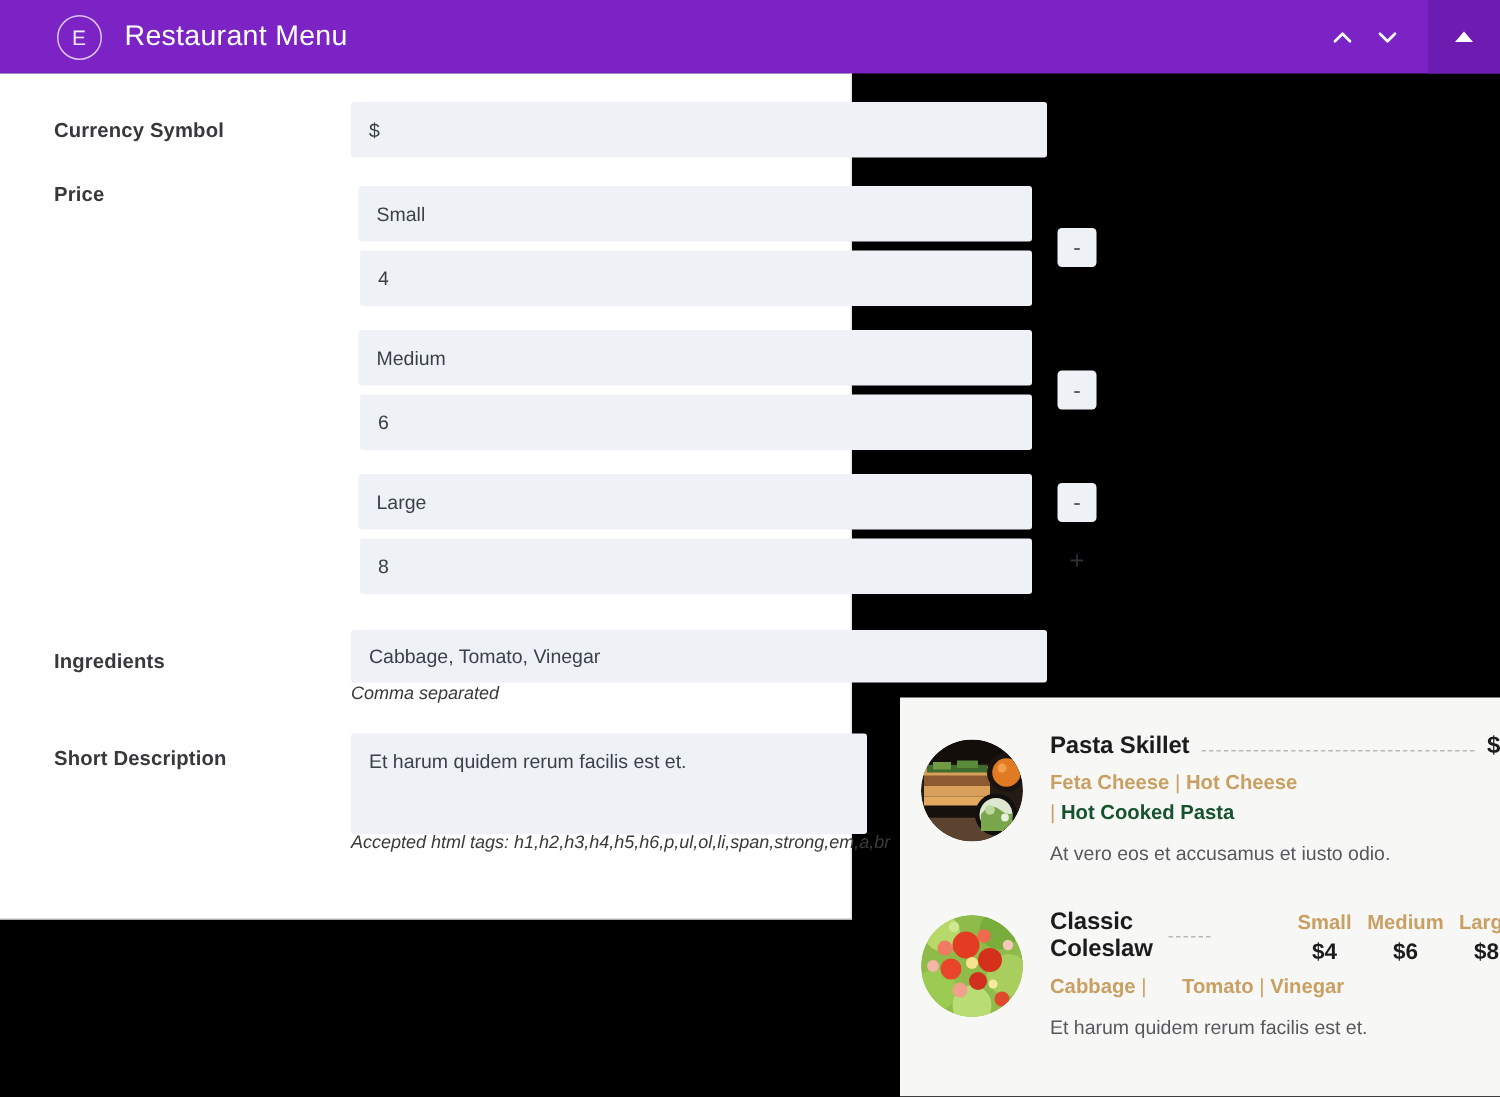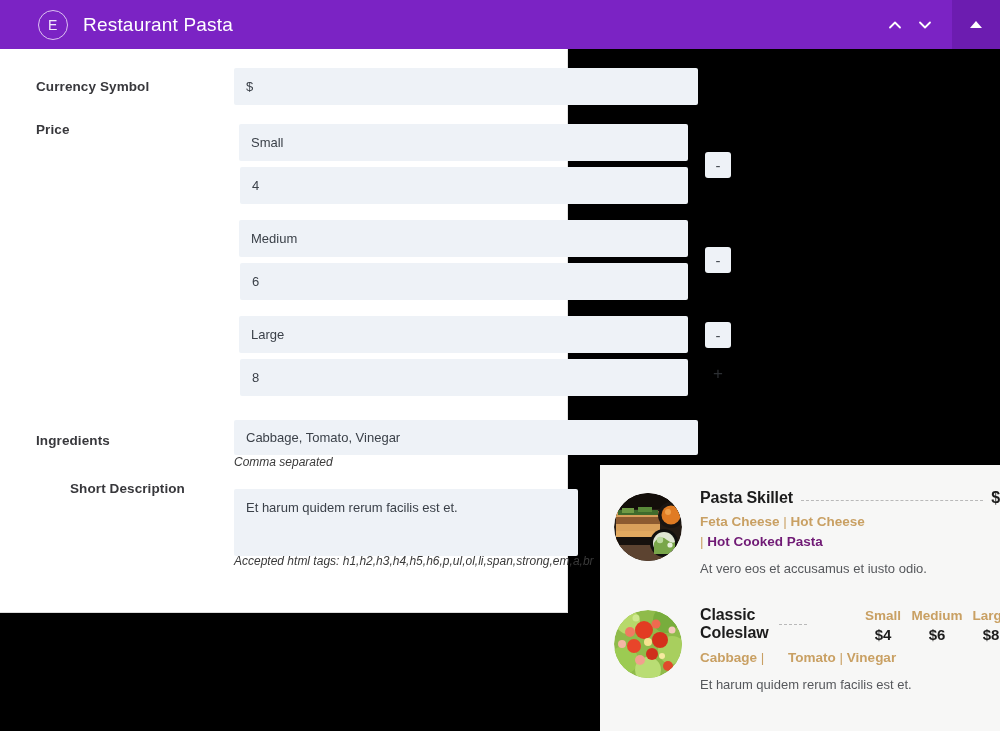--- a/index.html
+++ b/index.html
@@ -119,21 +119,21 @@
 </style>
 </head>
 <body>
 
 <div id="root">
 
   <div class="topbar">
     <div class="brand-badge">
       <span>E</span>
     </div>
-    <div class="brand-title">Restaurant Pasta</div>
+    <div class="brand-title">Restaurant Menu</div>
     <div class="topbar-spacer"></div>
     <div class="chev-group">
       <div class="chev">
         <svg width="16" height="16" viewBox="0 0 16 16">
             <path d="M3 10.5 L8 5.5 L13 10.5" fill="none" stroke="#ffffff" stroke-width="1.8" stroke-linecap="round" stroke-linejoin="round"></path>
           </svg>
       </div>
       <div class="chev">
         <svg width="16" height="16" viewBox="0 0 16 16">
             <path d="M3 5.5 L8 10.5 L13 5.5" fill="none" stroke="#ffffff" stroke-width="1.8" stroke-linecap="round" stroke-linejoin="round"></path>
@@ -162,21 +162,21 @@
 
     <div class="inp" style="left:239px; top:267px; width:449px; height:37px;">Large</div>
     <div class="inp" style="left:240px; top:310px; width:448px; height:37px;">8</div>
     <div class="sbtn" style="left:705px; top:273px;">-</div>
     <div class="sbtn plus" style="left:705px; top:311px;">+</div>
 
     <div class="field-label" style="top:384px;">Ingredients</div>
     <div class="inp" style="left:234px; top:371px; width:464px; height:35px;">Cabbage, Tomato, Vinegar</div>
     <div class="helper" style="left:234px; top:406px;">Comma separated</div>
 
-    <div class="field-label" style="top:432px;margin-left:34px;">Short Description</div>
+    <div class="field-label" style="top:449px;">Short Description</div>
     <div class="inp tall" style="left:234px; top:440px; width:344px; height:67px;">Et harum quidem rerum facilis est et.</div>
     <div class="helper" style="left:234px; top:505px;">Accepted html tags: h1,h2,h3,h4,h5,h6,p,ul,ol,li,span,strong,em,a,br</div>
   </div>
 
   <div class="preview">
 
     <div class="menu-item">
       <div class="thumb">
         <svg viewBox="0 0 68 68" aria-hidden="true">
           <defs>
@@ -210,21 +210,21 @@
         <div class="title-line">
           <span class="item-name">Pasta Skillet</span>
           <span class="leader"></span>
           <span class="item-price">$08</span>
         </div>
         <div class="ingredients">
           <span class="ing" style="color: rgb(201, 160, 99);">Feta Cheese</span>
           <span class="sep" style="color: rgb(201, 160, 99);">|</span>
           <span class="ing" style="color: rgb(201, 160, 99);">Hot Cheese</span><br>
           <span class="sep" style="color: rgb(201, 160, 99);">|</span>
-          <span class="ing" style="color: #701a75;">Hot Cooked Pasta</span>
+          <span class="ing" style="color: #14532d;">Hot Cooked Pasta</span>
         </div>
         <div class="item-desc">At vero eos et accusamus et iusto odio.</div>
       </div>
     </div>
 
     <div class="menu-item">
       <div class="thumb">
         <svg viewBox="0 0 68 68" aria-hidden="true">
           <defs>
               <clipPath id="c2">

